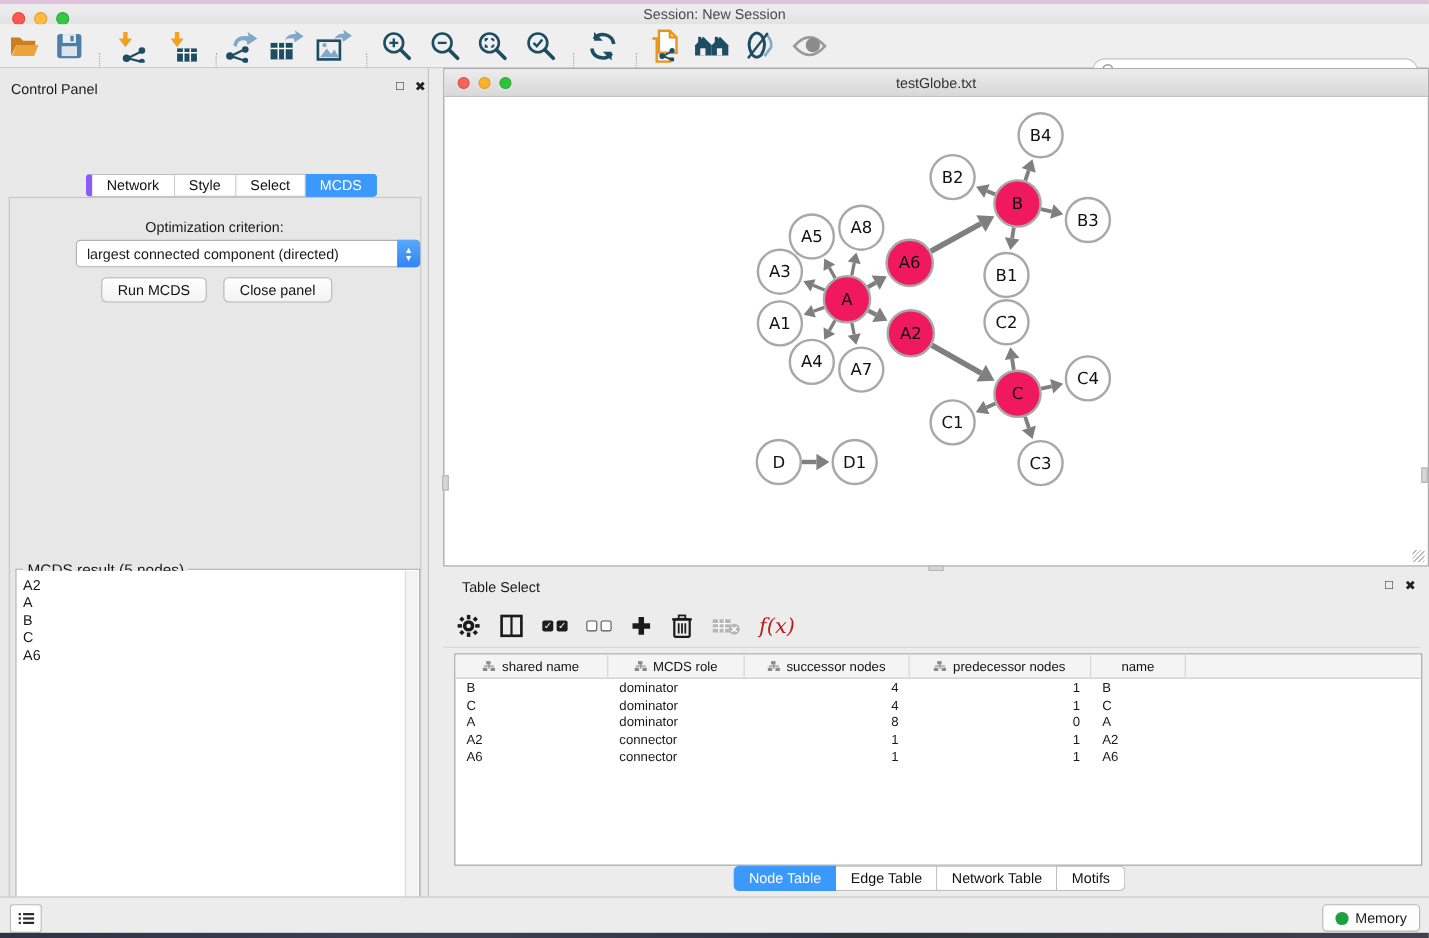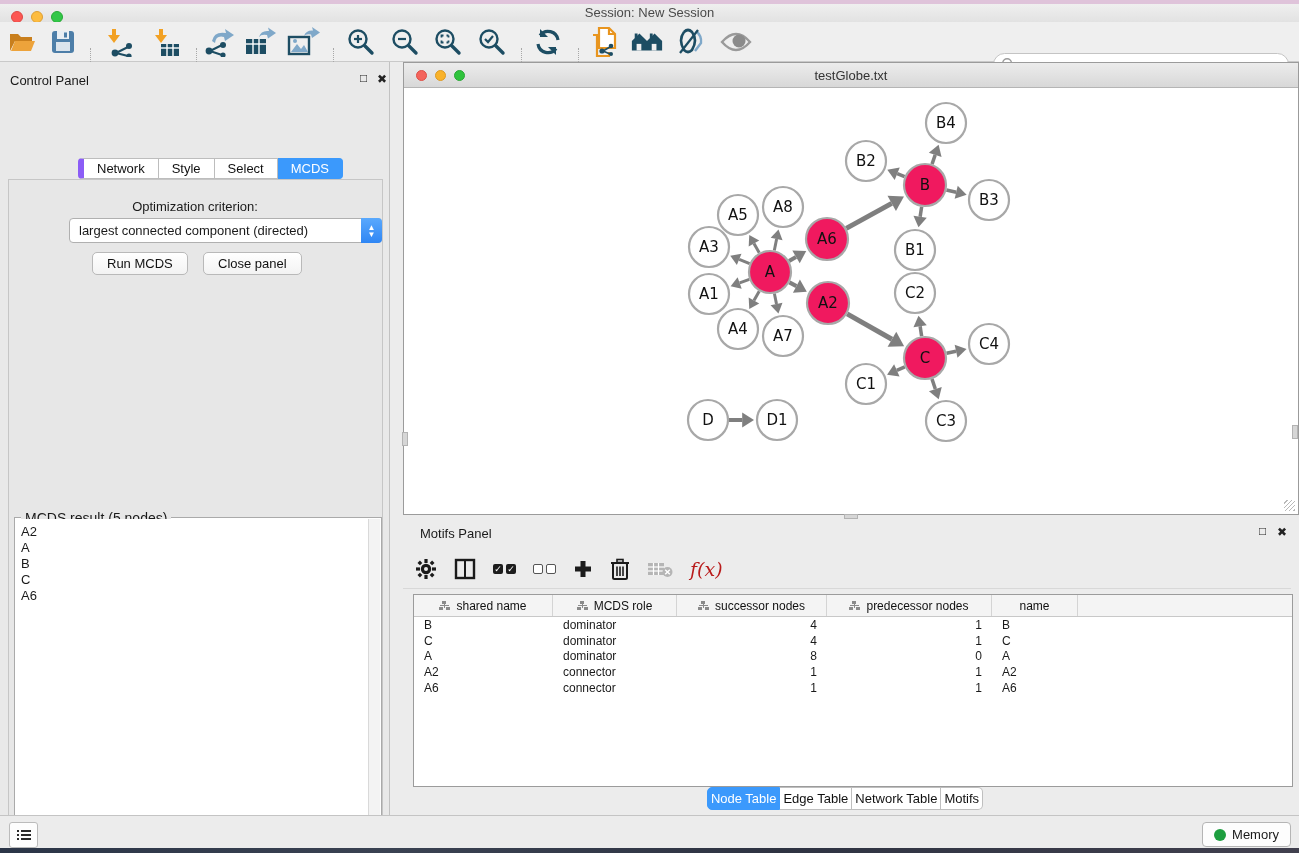--- a/index.html
+++ b/index.html
@@ -58,21 +58,21 @@
   .ckbox.empty { border:1.5px solid #555; border-radius:2px; background:#fff; }
   .fx { font-family:"DejaVu Serif","Liberation Serif",serif; font-style:italic; font-size:19px; color:#b91c1c; }
   .ntable { position:absolute; left:22px; top:75px; width:880px; height:193px; border:1px solid #9b9b9b; background:#fff; overflow:hidden; }
   .thead { display:flex; height:22px; background:#f4f4f4; border-bottom:1px solid #c8c8c8; }
   .th { display:flex; align-items:center; justify-content:center; gap:6px; border-right:1px solid #d4d4d4; font-size:12px; color:#111; }
   .trow { display:flex; height:15.8px; font-size:12px; align-items:center; }
   .td { padding:0 10px; white-space:nowrap; }
   .tree-ico { width:11px; height:10px; position:relative; }
   .tree-ico i { position:absolute; background:#8a8a8a; }
   .bottom-tabs { position:absolute; left:0; right:0; top:268px; height:23px; display:flex; justify-content:center; }
-  .btab { border:1px solid #bfbfbf; border-left:none; background:#fff; padding:0 3px; line-height:21px; font-size:13px; color:#111; }
+  .btab { border:1px solid #bfbfbf; border-left:none; background:#fff; padding:0 13px; line-height:21px; font-size:13px; color:#111; }
   .btab:first-child { border-left:1px solid #bfbfbf; border-radius:5px 0 0 5px; }
   .btab:last-child { border-radius:0 5px 5px 0; }
   .btab.active { background:#3b99fc; border-color:#3b99fc; color:#fff; }
 
   
   .statusbar { left:0; top:815px; width:1299px; height:33px; background:#ececec; border-top:1px solid #c4c4c4; }
   .listbtn { left:9px; top:6px; width:29px; height:26px; background:#fdfdfd; border:1px solid #bbb; border-radius:3px; display:flex; align-items:center; justify-content:center; position:absolute; }
   .listglyph { width:14px; height:12px; position:relative; }
   .listglyph i { position:absolute; height:2px; background:#2a2a2a; left:4px; right:0; }
   .listglyph i:before { content:""; position:absolute; left:-4px; top:0; width:2px; height:2px; background:#2a2a2a; }
@@ -421,21 +421,21 @@
         </g>
       </svg>
     <div class="grip"></div>
   </div>
 </div>
 <div class="abs knob" style="left:402px; top:432px; width:6px; height:14px;"></div>
 <div class="abs knob" style="left:844px; top:514px; width:14px; height:5px;"></div>
 <div class="abs knob" style="left:1292px; top:425px; width:6px; height:14px;"></div>
 
 <div class="abs tpanel">
-  <div class="abs panel-head" style="left:29px; top:7px">Motifs Panel</div>
+  <div class="abs panel-head" style="left:29px; top:7px">Table Select</div>
   <div class="abs wicon" style="left:868px; top:5px">□</div>
   <div class="abs wicon" style="left:886px; top:6px">✖</div>
 
   <div class="tp-toolbar">
     <span class="tp-ico">
       <svg width="22" height="22" viewBox="0 0 22 22">
           <circle cx="11" cy="11" r="5.2" fill="#1b1b1b"></circle>
           <circle cx="11" cy="11" r="2" fill="#ececec"></circle>
           <g fill="#1b1b1b">
             <rect x="9.4" y="1" width="3.2" height="4"></rect>

